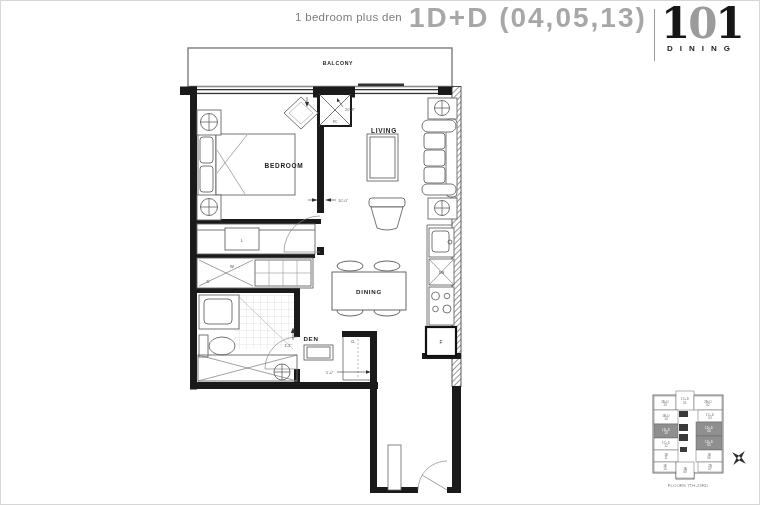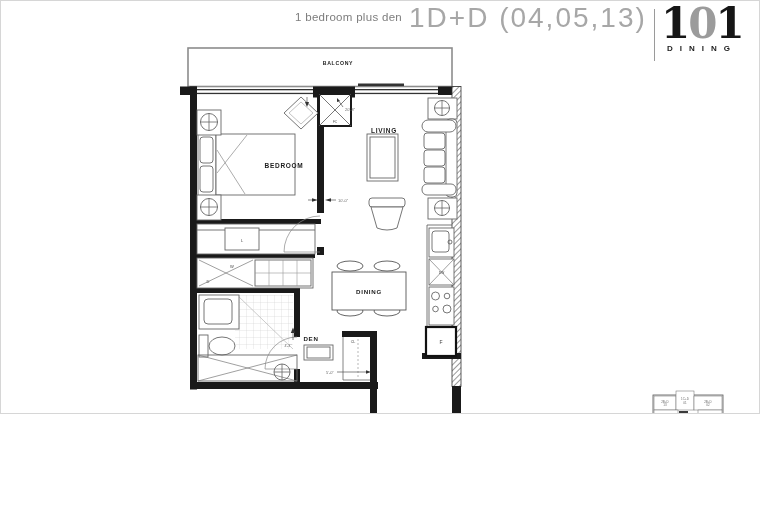--- a/index.html
+++ b/index.html
@@ -1,19 +1,19 @@
 <!DOCTYPE html>
 <html><head>
 <meta charset="utf-8">
 <style>
   html,body{margin:0;padding:0;background:#fff;}
-  .frame{position:relative;width:760px;height:414px;background:#ffffff;border:1px solid #d6d6d6;box-sizing:border-box;overflow:hidden;font-family:"Liberation Sans",sans-serif;}
+  .frame{position:relative;width:760px;height:505px;background:#ffffff;border:1px solid #d6d6d6;box-sizing:border-box;overflow:hidden;font-family:"Liberation Sans",sans-serif;}
   
   .type-label{position:absolute;left:294px;top:10px;font-size:11.5px;color:#7d7d7d;letter-spacing:.3px;}
-  .plan-title{position:absolute;left:408px;top:1px;font-size:28px;font-weight:400;color:#a7a7a7;letter-spacing:2px;}
+  .plan-title{position:absolute;left:408px;top:1px;font-size:28px;font-weight:700;color:#a7a7a7;letter-spacing:2px;}
   .hdr-divider{position:absolute;left:653px;top:8px;width:1px;height:52px;background:#9a9a9a;}
   .logo{position:absolute;left:660px;top:0px;width:92px;}
   .logo-number{font-family:"DejaVu Serif","Liberation Serif",serif;font-size:42px;line-height:46px;font-weight:bold;letter-spacing:-2px;}
   .logo-number .d1{color:#161616;}
   .logo-number .d0{color:#9b9b9b;}
   .logo-name{font-size:8px;letter-spacing:7px;color:#1d1d1d;margin-top:-3px;padding-left:6px;font-weight:bold;}
   svg{position:absolute;left:0;top:0;}
   svg text{font-family:"Liberation Sans",sans-serif;}
   .room-label{font-weight:bold;fill:#1c1c1c;letter-spacing:.7px;}
   .dim-label{fill:#6b6b6b;}

